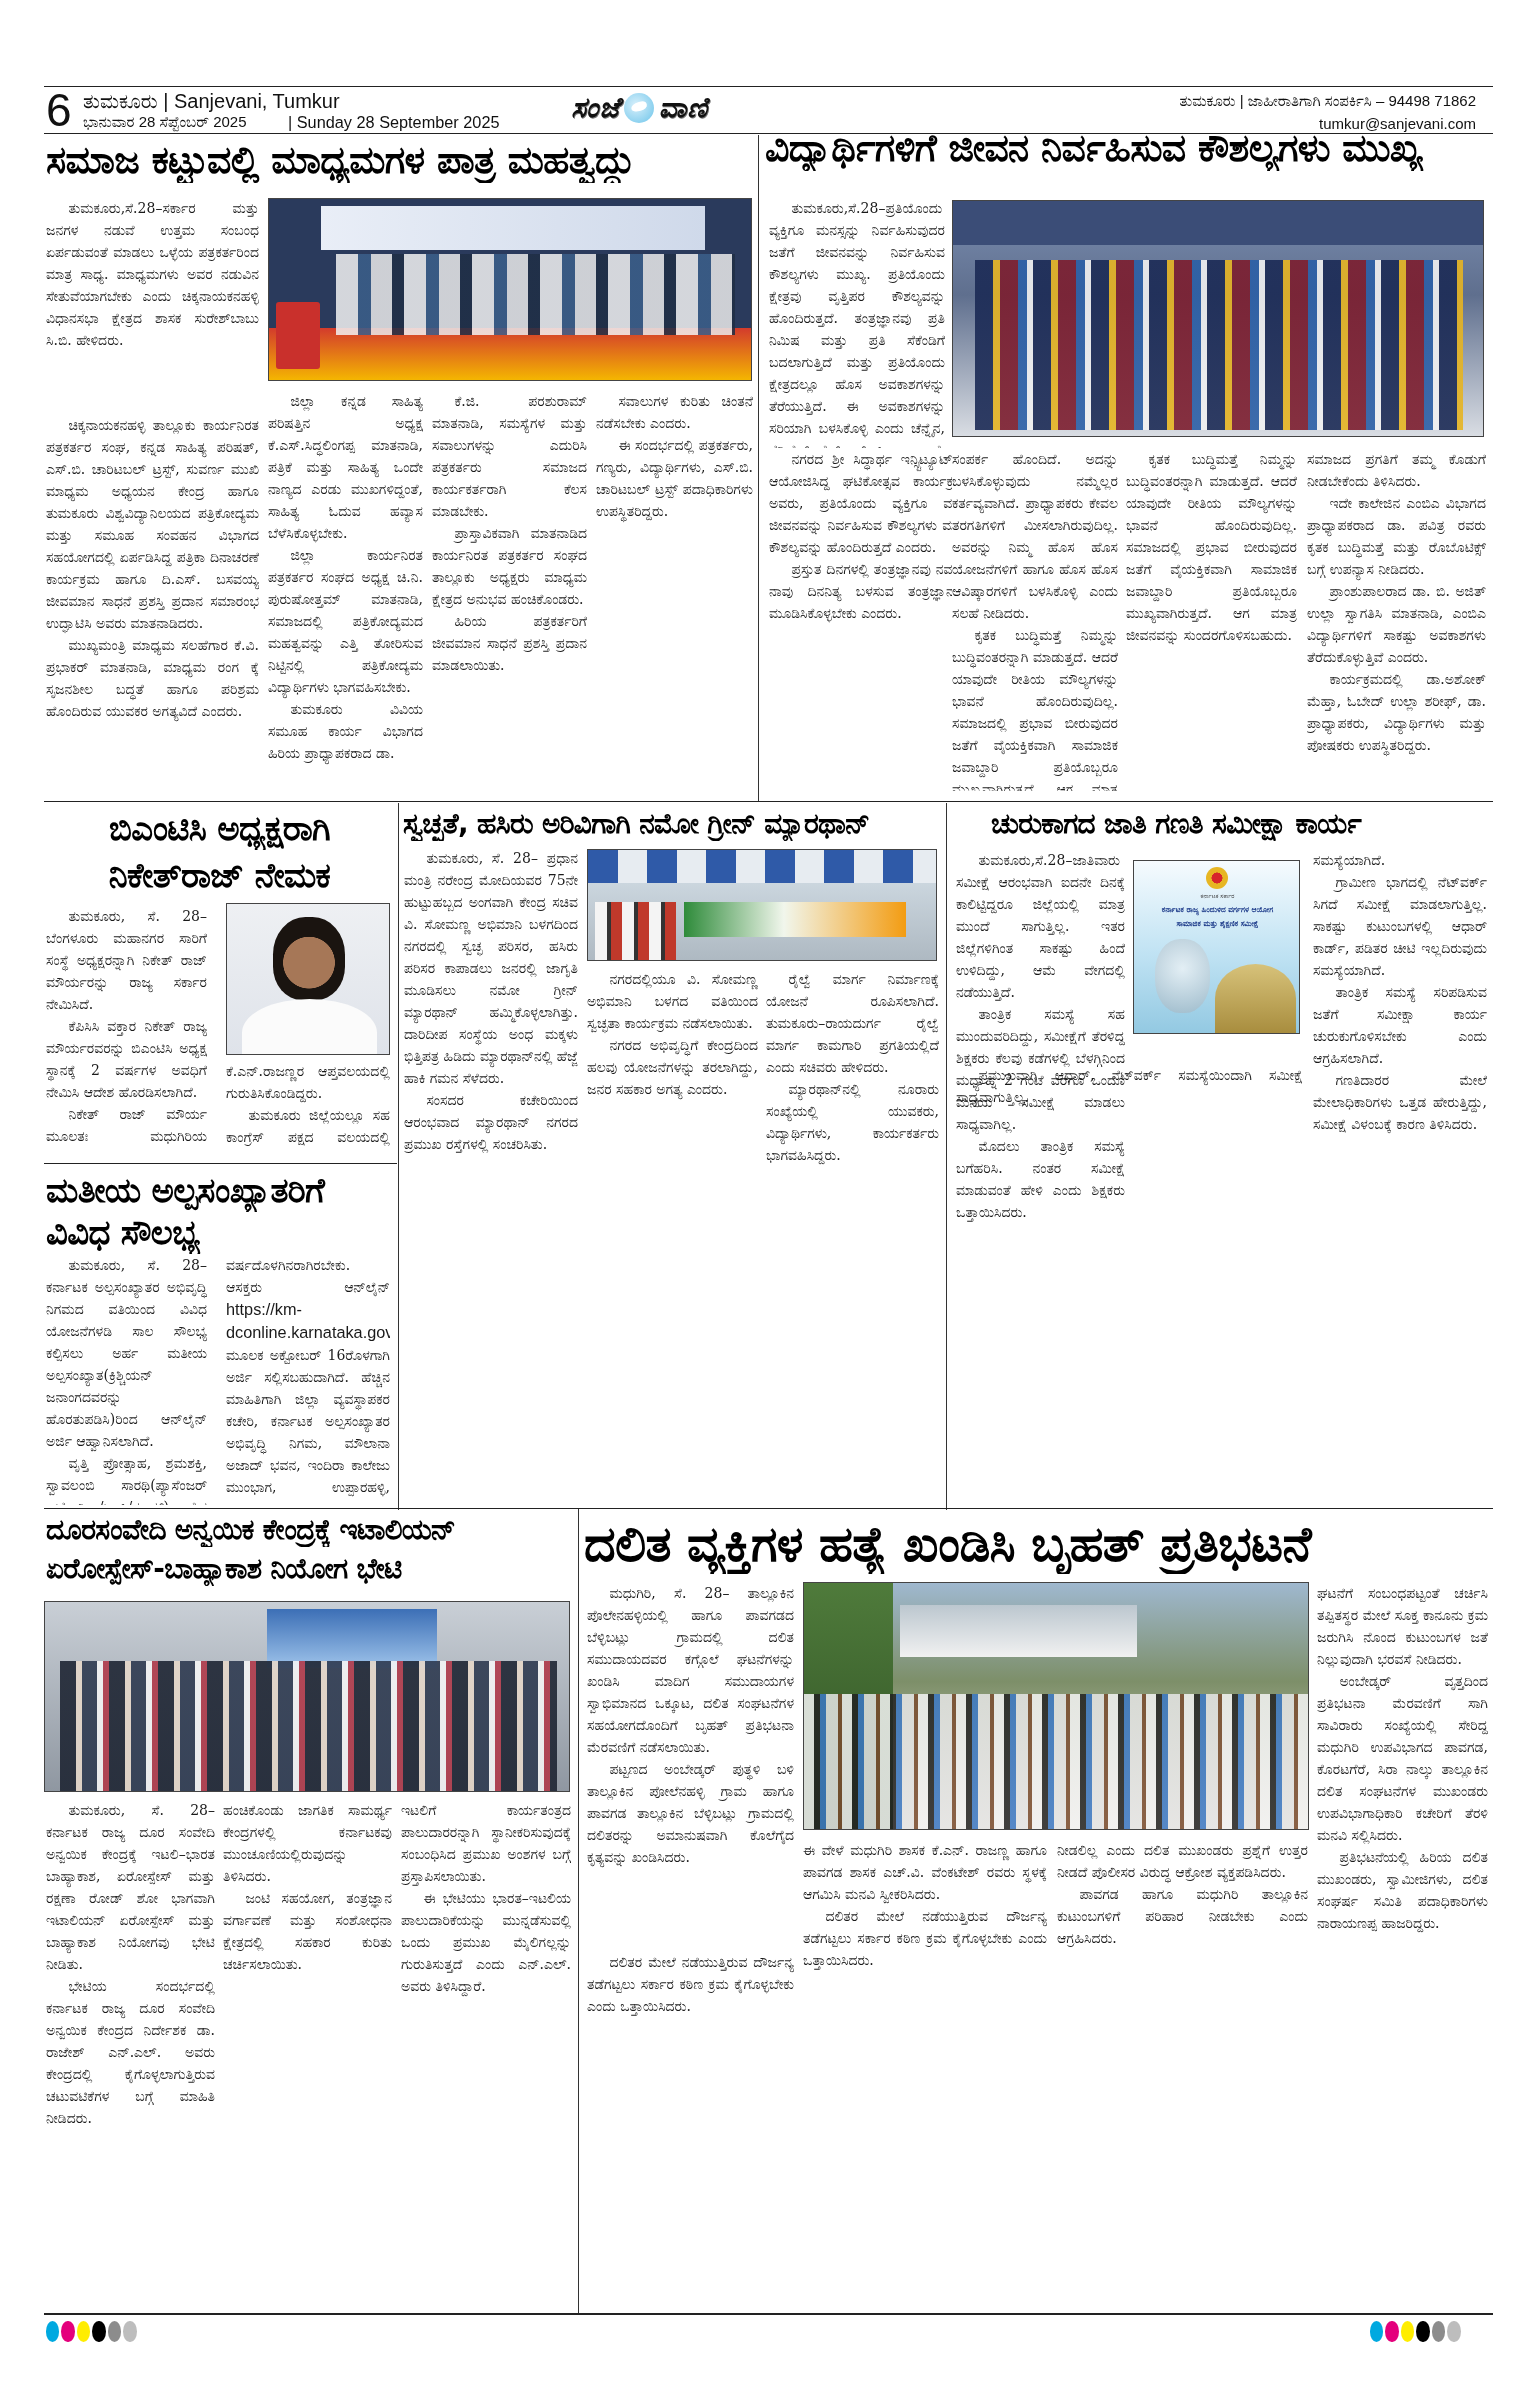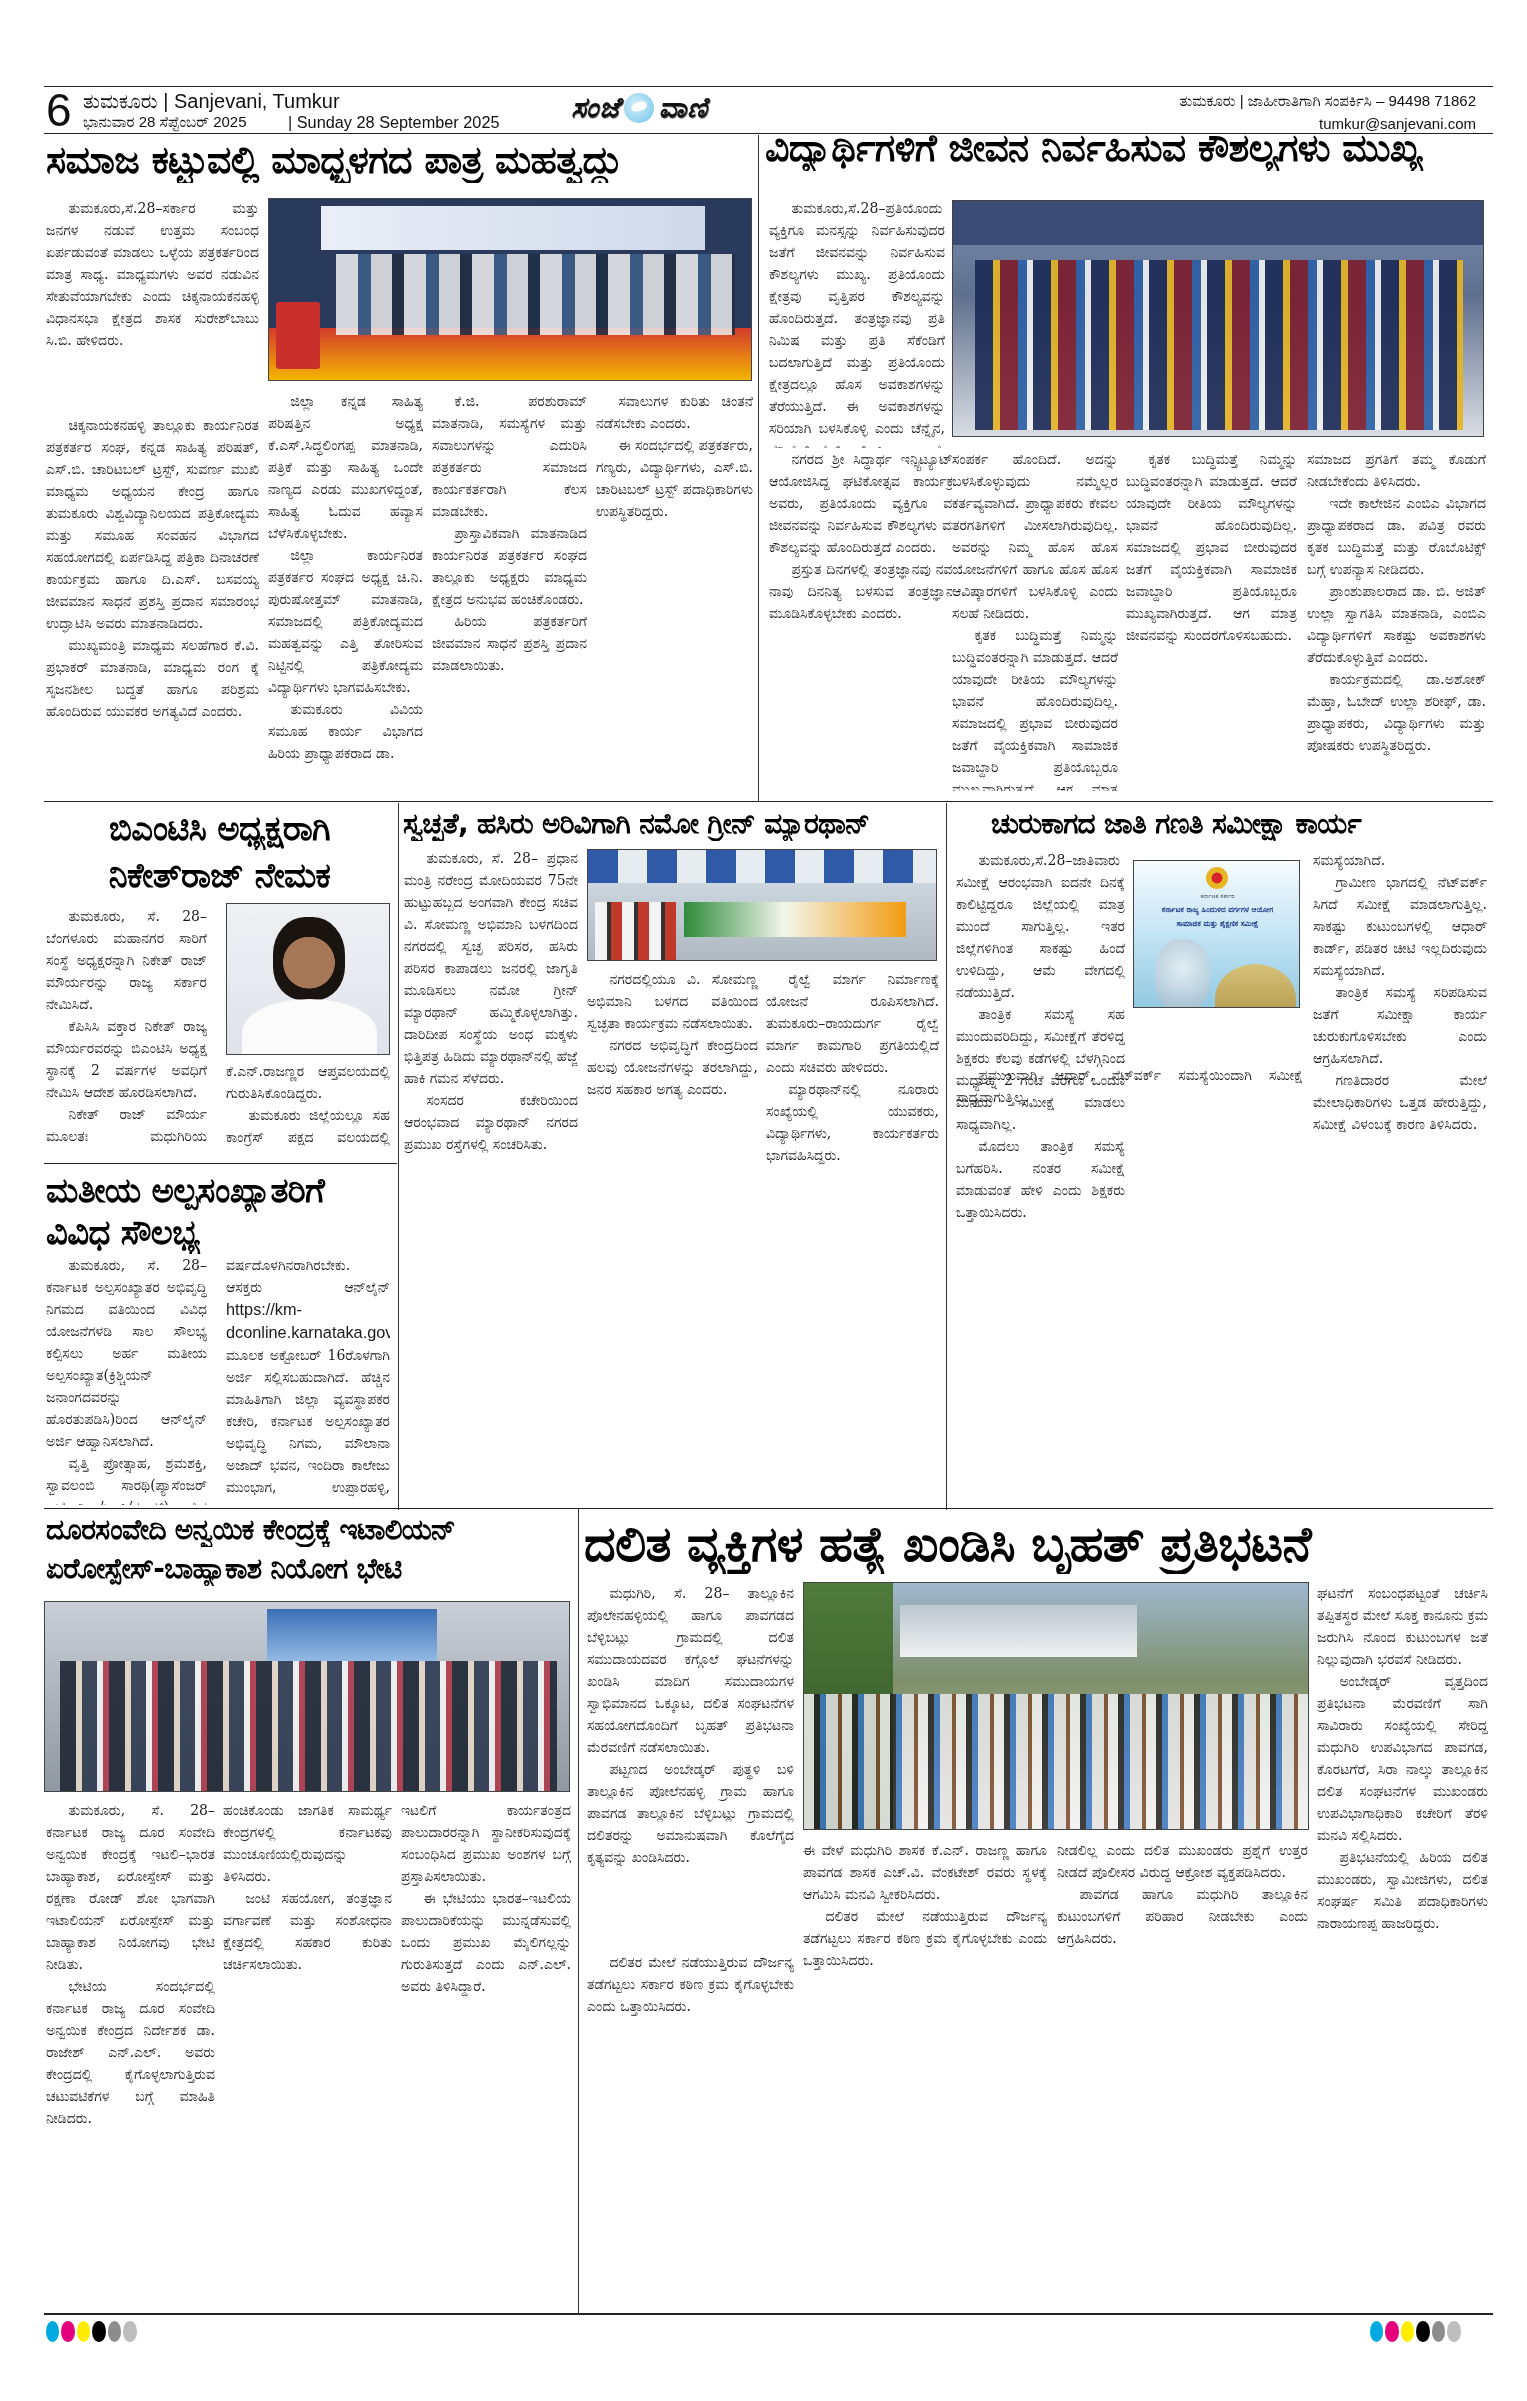--- a/index.html
+++ b/index.html
@@ -56,21 +56,21 @@
 <div id="logo" class="abs">
   <span class="logo-text">ಸಂಜೆ</span>
   <span class="dove"></span>
   <span class="logo-text">ವಾಣಿ</span>
 </div>
 <div id="head-right-1" class="abs">ತುಮಕೂರು  |  ಜಾಹೀರಾತಿಗಾಗಿ ಸಂಪರ್ಕಿಸಿ – 94498 71862</div>
 <div id="head-right-2" class="abs">tumkur@sanjevani.com</div>
 <div class="rule-h thin" style="left:44px; top:133px; width:1449px;"></div>
 
 <section>
-  <div class="headline hl-xl" style="left:46px; top:137px; width:713px;">ಸಮಾಜ ಕಟ್ಟುವಲ್ಲಿ ಮಾಧ್ಬಳಗದ ಪಾತ್ರ ಮಹತ್ವದ್ದು</div>
+  <div class="headline hl-xl" style="left:46px; top:137px; width:713px;">ಸಮಾಜ ಕಟ್ಟುವಲ್ಲಿ ಮಾಧ್ಯಮಗಳ ಪಾತ್ರ ಮಹತ್ವದ್ದು</div>
   <div class="photo" style="left:268px; top:198px; width:484px; height:183px; background:#2a3a5c;">
     <div class="layer" style="left:52px; top:7.4px; width:384px; height:44px; background:linear-gradient(90deg,#e9eef7,#cfd9ea);"></div>
     <div class="layer" style="left:0; top:129px; width:484px; height:53px; background:linear-gradient(#d33b2c,#f5b800);"></div>
     <div class="layer" style="left:7.4px; top:103px; width:44px; height:67px; background:#c9302c; border-radius:3px;"></div>
     <div class="layer" style="left:67px; top:55px; width:399px; height:81px; background:repeating-linear-gradient(90deg,#f2f2f2 0 22px,#3b5f8a 22px 35px,#eaeaea 35px 56px,#1f2e45 56px 68px);opacity:.85;"></div>
   </div>
   <div class="col" style="left:46px; top:197px; width:213px; height:214px;">
     <p>ತುಮಕೂರು,ಸೆ.28–ಸರ್ಕಾರ ಮತ್ತು ಜನಗಳ ನಡುವೆ ಉತ್ತಮ ಸಂಬಂಧ ಏರ್ಪಡುವಂತೆ ಮಾಡಲು ಒಳ್ಳೆಯ ಪತ್ರಕರ್ತರಿಂದ ಮಾತ್ರ ಸಾಧ್ಯ. ಮಾಧ್ಯಮಗಳು ಅವರ ನಡುವಿನ ಸೇತುವೆಯಾಗಬೇಕು ಎಂದು ಚಿಕ್ಕನಾಯಕನಹಳ್ಳಿ ವಿಧಾನಸಭಾ ಕ್ಷೇತ್ರದ ಶಾಸಕ ಸುರೇಶ್‌ಬಾಬು ಸಿ.ಬಿ. ಹೇಳಿದರು.</p>
   </div>
   <div class="col" style="left:46px; top:414px; width:213px; height:377px;">
@@ -184,21 +184,21 @@
 
 <div class="rule-v" style="left:946px; top:803px; height:707px;"></div>
 
 <section>
   <div class="headline hl-m" style="left:991px; top:806px; width:536px;">ಚುರುಕಾಗದ ಜಾತಿ ಗಣತಿ ಸಮೀಕ್ಷಾ ಕಾರ್ಯ</div>
   <div class="col" style="left:956px; top:849px; width:169px; height:656px;">
     <p>ತುಮಕೂರು,ಸೆ.28–ಜಾತಿವಾರು ಸಮೀಕ್ಷೆ ಆರಂಭವಾಗಿ ಐದನೇ ದಿನಕ್ಕೆ ಕಾಲಿಟ್ಟಿದ್ದರೂ ಜಿಲ್ಲೆಯಲ್ಲಿ ಮಾತ್ರ ಮುಂದೆ ಸಾಗುತ್ತಿಲ್ಲ. ಇತರ ಜಿಲ್ಲೆಗಳಿಗಿಂತ ಸಾಕಷ್ಟು ಹಿಂದೆ ಉಳಿದಿದ್ದು, ಆಮೆ ವೇಗದಲ್ಲಿ ನಡೆಯುತ್ತಿದೆ.</p>
     <p>ತಾಂತ್ರಿಕ ಸಮಸ್ಯೆ ಸಹ ಮುಂದುವರಿದಿದ್ದು, ಸಮೀಕ್ಷೆಗೆ ತೆರಳಿದ್ದ ಶಿಕ್ಷಕರು ಕೆಲವು ಕಡೆಗಳಲ್ಲಿ ಬೆಳಗ್ಗಿನಿಂದ ಮಧ್ಯಾಹ್ನ 2 ಗಂಟೆ ವರೆಗೂ ಒಂದೂ ಮನೆಯ ಸಮೀಕ್ಷೆ ಮಾಡಲು ಸಾಧ್ಯವಾಗಿಲ್ಲ.</p>
     <p>ಮೊದಲು ತಾಂತ್ರಿಕ ಸಮಸ್ಯೆ ಬಗೆಹರಿಸಿ. ನಂತರ ಸಮೀಕ್ಷೆ ಮಾಡುವಂತೆ ಹೇಳಿ ಎಂದು ಶಿಕ್ಷಕರು ಒತ್ತಾಯಿಸಿದರು.</p>
   </div>
-  <div class="photo" style="left:1133px; top:860px; width:167px; height:148px; background:linear-gradient(#f6fbfe,#bfe2f3 55%,#93c9e2);">
+  <div class="photo" style="left:1133px; top:860px; width:167px; height:174px; background:linear-gradient(#f6fbfe,#bfe2f3 55%,#93c9e2);">
     <div class="layer" style="left:72px; top:6px; width:22px; height:22px; border-radius:50%; background:radial-gradient(#d7262b 0 35%,#e7b623 36%);"></div>
     <div class="layer" style="left:0; top:31px; width:167px; text-align:center; font-family:'DejaVu Sans',sans-serif; font-size:6px; color:#333;">ಕರ್ನಾಟಕ ಸರ್ಕಾರ</div>
     <div class="layer" style="left:3px; top:44px; width:161px; text-align:center; font-family:'DejaVu Sans',sans-serif; font-size:7.4px; font-weight:bold; color:#1d3b8a;">ಕರ್ನಾಟಕ ರಾಜ್ಯ ಹಿಂದುಳಿದ ವರ್ಗಗಳ ಆಯೋಗ</div>
     <div class="layer" style="left:3px; top:58px; width:161px; text-align:center; font-family:'DejaVu Sans',sans-serif; font-size:7.4px; font-weight:bold; color:#1d3b8a;">ಸಾಮಾಜಿಕ ಮತ್ತು ಶೈಕ್ಷಣಿಕ ಸಮೀಕ್ಷೆ</div>
     <div class="layer" style="left:21px; top:78px; width:55px; height:74px; border-radius:45%; background:radial-gradient(circle at 50% 40%,#eef3f6,#9bb4c3);opacity:.8;"></div>
     <div class="layer" style="left:81px; top:103px; width:81px; height:69px; background:linear-gradient(#d7c27a,#a88d3e); border-radius:50% 50% 0 0;"></div>
   </div>
   <div class="col" style="left:956px; top:1064px; width:347px; height:441px; background:transparent;">
     <p>ಪ್ರಮುಖವಾಗಿ ಆಧಾರ್, ನೆಟ್‌ವರ್ಕ್ ಸಮಸ್ಯೆಯಿಂದಾಗಿ ಸಮೀಕ್ಷೆ ಸಾಧ್ಯವಾಗುತ್ತಿಲ್ಲ.</p>
   </div>

